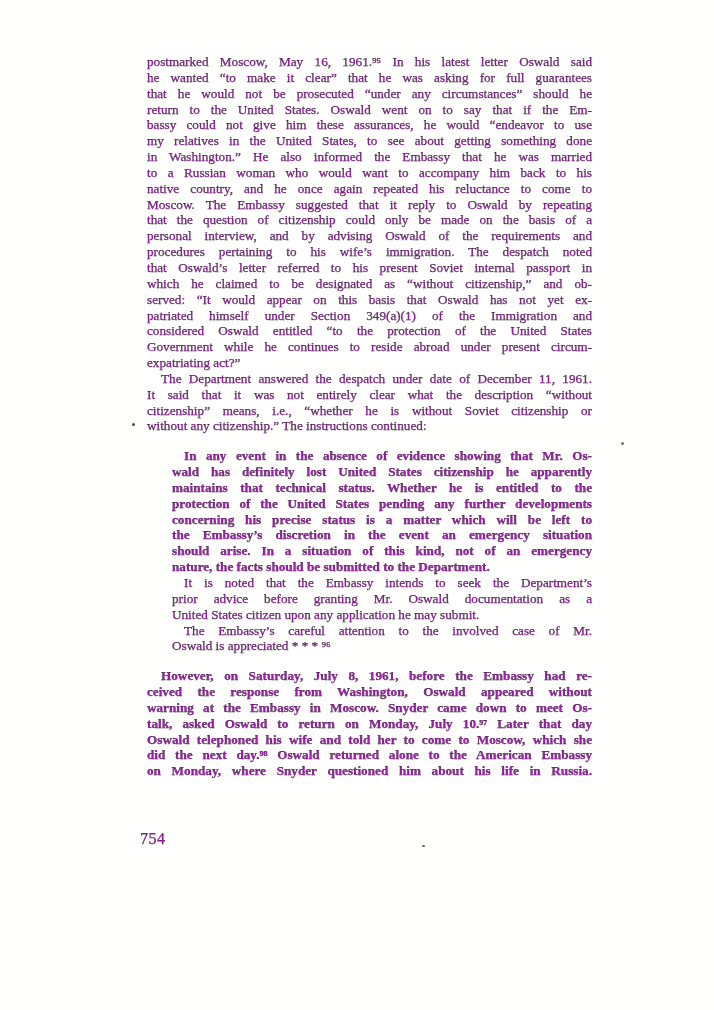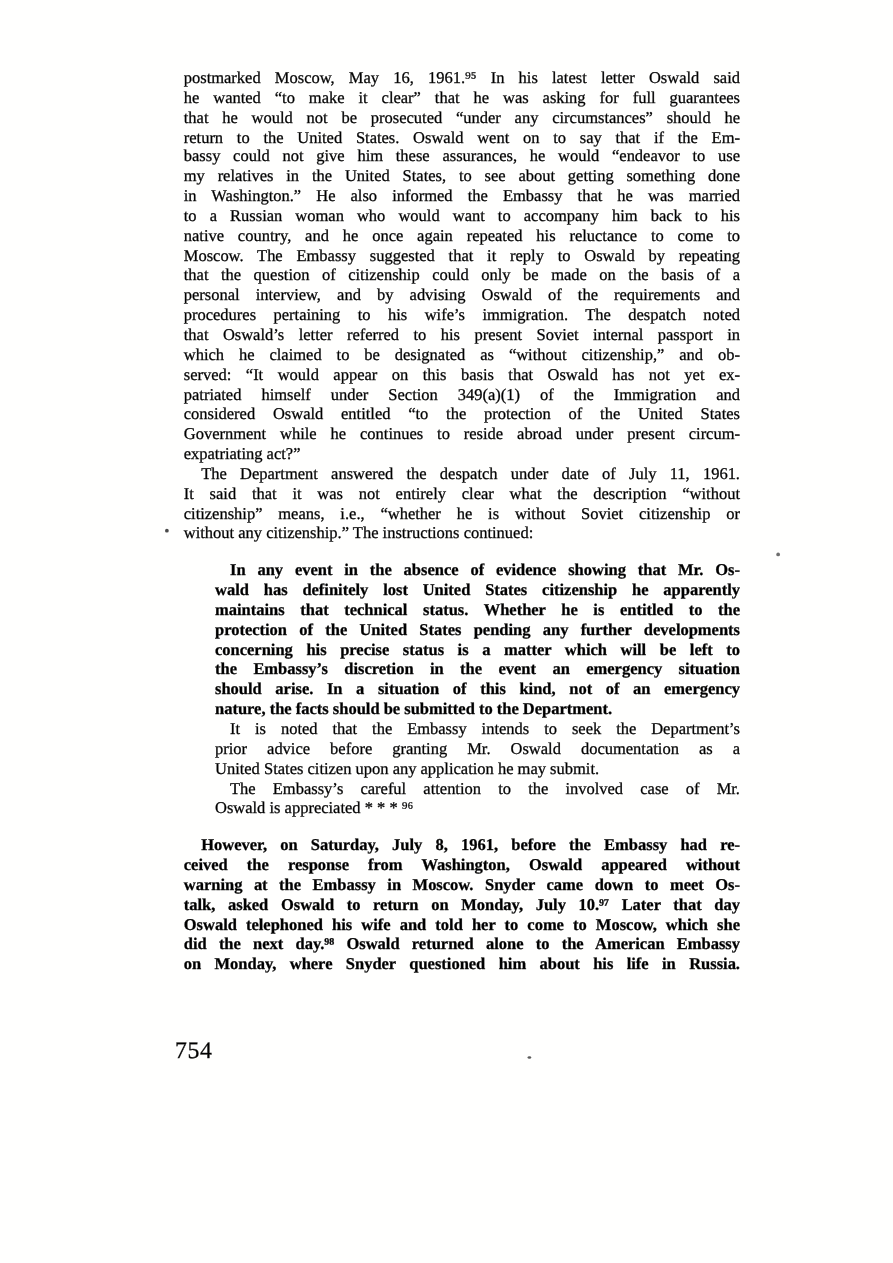--- a/index.html
+++ b/index.html
@@ -9,21 +9,21 @@
     height: 1010px;
     background: #ffffff;
     overflow: hidden;
   }
   .page {
     position: relative;
     width: 714px;
     height: 1010px;
     background: #fffffe;
     font-family: "Liberation Serif", "DejaVu Serif", serif;
-    color: #000000;
+    color: #a21caf;
     -webkit-text-stroke: 0.25px #1a1a1a;
   }
   .doc-body {
     position: absolute;
     left: 147px;
     top: 54px;
     width: 445px;
   }
   .para { margin: 0; }
   .para.sp { margin-top: 14px; font-weight: bold; }
@@ -36,21 +36,21 @@
     text-align-last: justify;
     white-space: normal;
   }
   .line.last { text-align-last: left; }
   .para.indent > .line:first-child { text-indent: 14px; }
   .para.quote.indent > .line:first-child { text-indent: 12px; }
   .page-number {
     position: absolute;
     left: 140px;
     top: 830px;
-    font-size: 19px;
+    font-size: 16px;
     letter-spacing: 0.5px;
   }
   .artifact {
     position: absolute;
     border-radius: 50%;
   }
   .artifact.a1 { left: 132px; top: 423px; width: 3px; height: 3px; background: #4a4a4a; }
   .artifact.a2 { left: 621px; top: 442px; width: 3px; height: 3px; background: #6e6e6e; }
   .artifact.a3 { left: 422px; top: 845px; width: 3px; height: 2px; background: #5a5a5a; }
 </style>
@@ -75,21 +75,21 @@
         <div class="line">procedures pertaining to his wife’s immigration. The despatch noted</div>
         <div class="line">that Oswald’s letter referred to his present Soviet internal passport in</div>
         <div class="line">which he claimed to be designated as “without citizenship,” and ob-</div>
         <div class="line">served: “It would appear on this basis that Oswald has not yet ex-</div>
         <div class="line">patriated himself under Section 349(a)(1) of the Immigration and</div>
         <div class="line">considered Oswald entitled “to the protection of the United States</div>
         <div class="line">Government while he continues to reside abroad under present circum-</div>
         <div class="line last">expatriating act?”</div>
       </div>
       <div class="para body indent">
-        <div class="line">The Department answered the despatch under date of July 11, 1961.</div>
+        <div class="line">The Department answered the despatch under date of December 11, 1961.</div>
         <div class="line">It said that it was not entirely clear what the description “without</div>
         <div class="line">citizenship” means, i.e., “whether he is without Soviet citizenship or</div>
         <div class="line last">without any citizenship.” The instructions continued:</div>
       </div>
       <div class="para quote indent sp">
         <div class="line">In any event in the absence of evidence showing that Mr. Os-</div>
         <div class="line">wald has definitely lost United States citizenship he apparently</div>
         <div class="line">maintains that technical status. Whether he is entitled to the</div>
         <div class="line">protection of the United States pending any further developments</div>
         <div class="line">concerning his precise status is a matter which will be left to</div>

